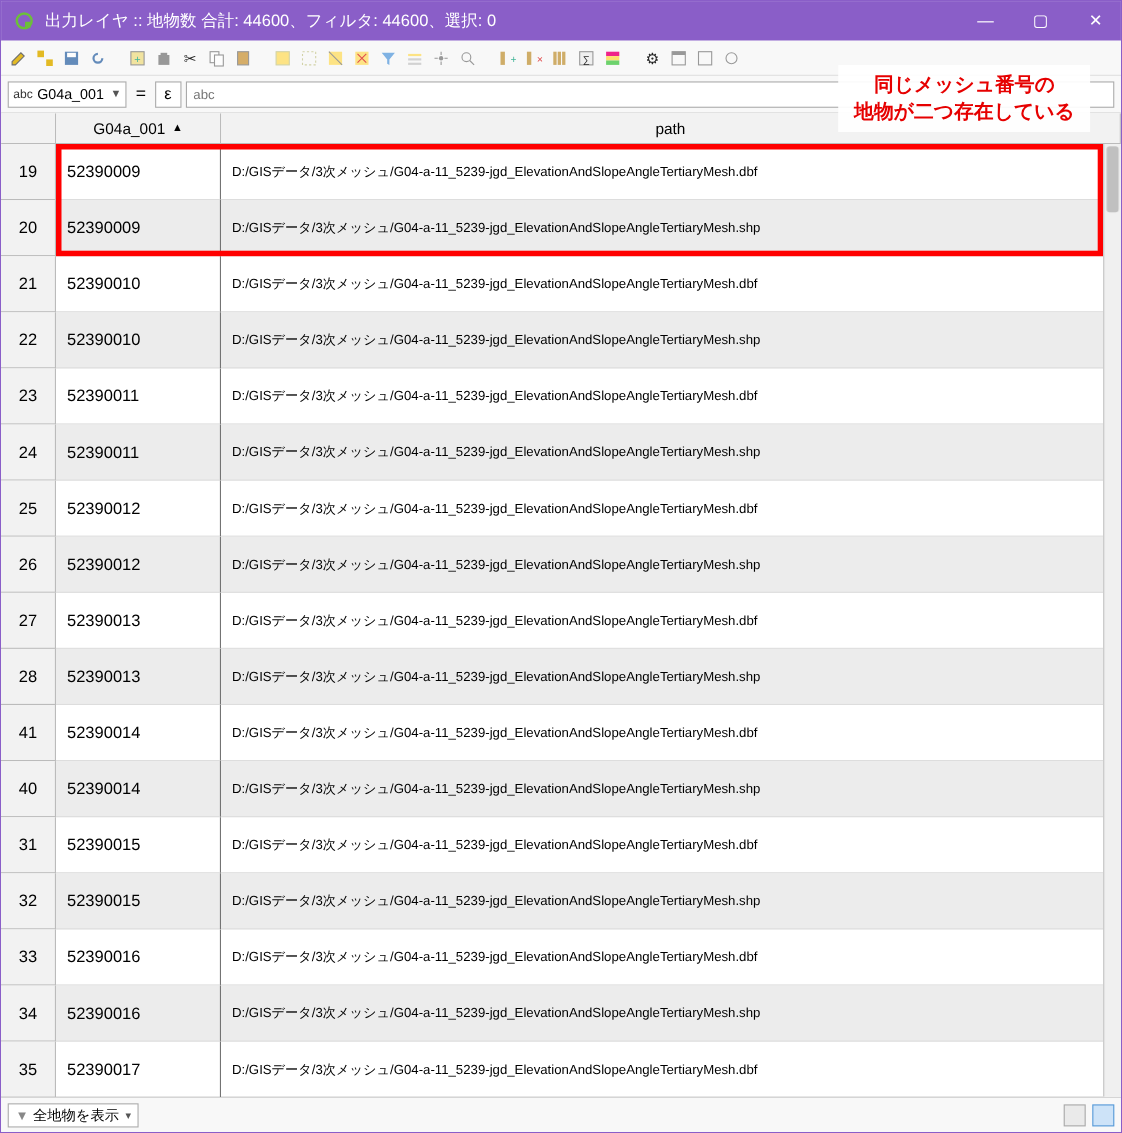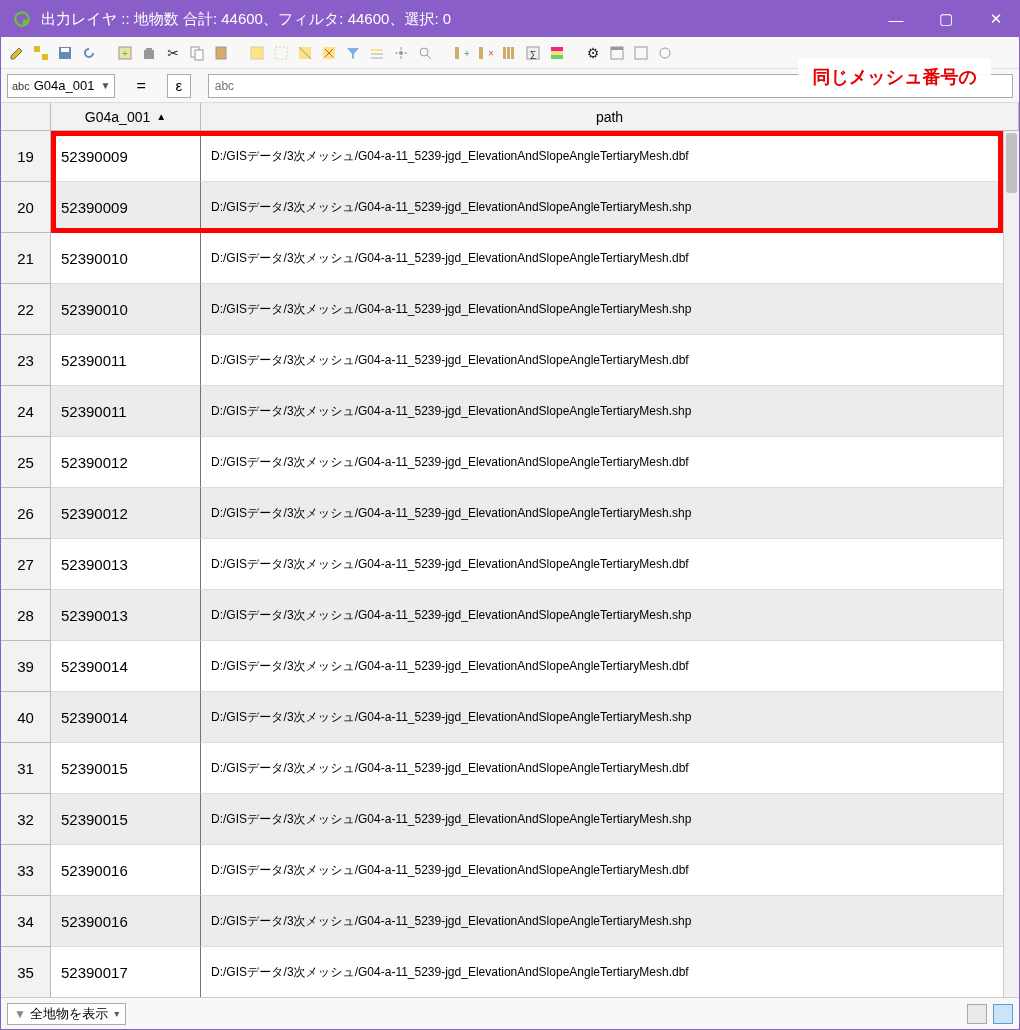--- a/index.html
+++ b/index.html
@@ -12,21 +12,21 @@
   .win-controls { display:flex; gap:28px; align-items:center; }
   .win-controls span { width:22px; height:22px; display:flex; align-items:center; justify-content:center; font-size:15px; cursor:pointer; }
 
   
   .toolbar1 { height:32px; display:flex; align-items:center; gap:4px; padding:4px 6px; border-bottom:1px solid #ddd; background:#f8f8f8; }
   .tool { width:20px; height:20px; display:flex; align-items:center; justify-content:center; font-size:14px; cursor:pointer; opacity:0.85; }
   .tool svg { width:16px; height:16px; }
   .tool-sep { width:8px; }
 
   
-  .toolbar2 { height:34px; display:flex; align-items:center; gap:17px; padding:4px 6px; border-bottom:1px solid #ddd; background:#f8f8f8; position:relative; }
+  .toolbar2 { height:34px; display:flex; align-items:center; gap:4px; padding:4px 6px; border-bottom:1px solid #ddd; background:#f8f8f8; position:relative; }
   .field-combo { display:flex; align-items:center; background:#fff; border:1px solid #aaa; height:24px; padding:0 4px; gap:4px; }
   .abc-lbl { font-size:11px; color:#333; }
   .combo-text { font-size:13px; }
   .dropdown-btn { cursor:pointer; font-size:10px; color:#555; padding-left:2px; }
   .eq { font-size:16px; padding:0 4px; }
   .eps-btn { border:1px solid #aaa; background:#fff; width:24px; height:24px; display:flex; align-items:center; justify-content:center; font-size:15px; cursor:pointer; }
   .expr-input { flex:1; border:1px solid #aaa; height:24px; padding:0 6px; font-size:12px; color:#888; background:#fff; }
   .callout { position:absolute; right:28px; top:-10px; background:rgba(255,255,255,0.92); color:#e60000; font-weight:bold; font-size:18px; padding:6px 14px; text-align:center; line-height:1.35; z-index:5; }
 
   
@@ -229,20 +229,21 @@
     <div class="field-combo">
       <span class="abc-lbl">abc</span>
       <span class="combo-text">G04a_001</span>
       <span class="dropdown-btn">▼</span>
     </div>
     <span class="eq">=</span>
     <span class="eps-btn">ε</span>
     <input class="expr-input" placeholder="abc" style="">
     <div class="callout">
       <div>同じメッシュ番号の</div>
+      <div>地物が二つ存在している</div>
     </div>
   </div>
 
   <div class="grid-wrap">
     <div class="grid-header">
       <div class="hdr-rownum"></div>
       <div class="hdr-col code">
         <span>G04a_001</span>
         <span class="sort-ind">▲</span>
       </div>
@@ -296,21 +297,21 @@
           <div class="cell-rownum">27</div>
           <div class="cell-code">52390013</div>
           <div class="cell-path">D:/GISデータ/3次メッシュ/G04-a-11_5239-jgd_ElevationAndSlopeAngleTertiaryMesh.dbf</div>
         </div>
         <div class="row alt">
           <div class="cell-rownum">28</div>
           <div class="cell-code">52390013</div>
           <div class="cell-path">D:/GISデータ/3次メッシュ/G04-a-11_5239-jgd_ElevationAndSlopeAngleTertiaryMesh.shp</div>
         </div>
         <div class="row">
-          <div class="cell-rownum">39</div>
+          <div class="cell-rownum">41</div>
           <div class="cell-code">52390014</div>
           <div class="cell-path">D:/GISデータ/3次メッシュ/G04-a-11_5239-jgd_ElevationAndSlopeAngleTertiaryMesh.dbf</div>
         </div>
         <div class="row alt">
           <div class="cell-rownum">40</div>
           <div class="cell-code">52390014</div>
           <div class="cell-path">D:/GISデータ/3次メッシュ/G04-a-11_5239-jgd_ElevationAndSlopeAngleTertiaryMesh.shp</div>
         </div>
         <div class="row">
           <div class="cell-rownum">31</div>

